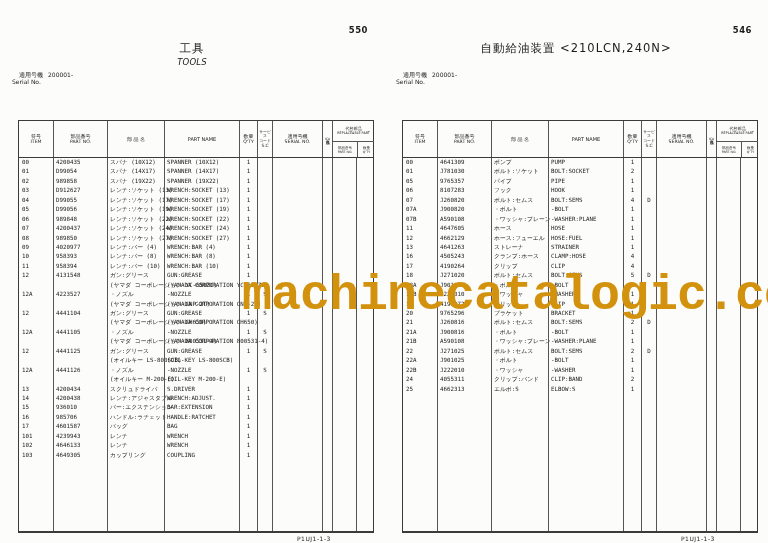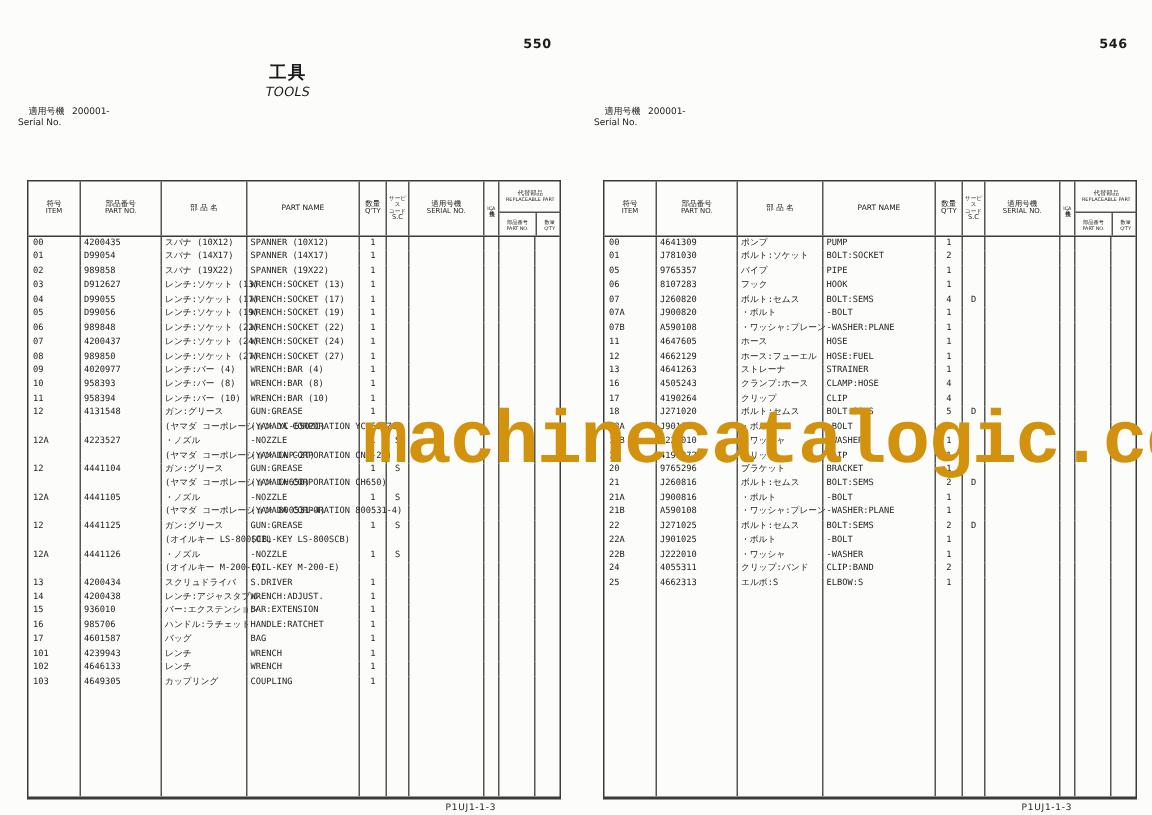--- a/index.html
+++ b/index.html
@@ -2,21 +2,21 @@
 <html><head>
 <meta charset="utf-8">
 <style>
   html,body{margin:0;padding:0;}
   body{width:768px;height:543px;position:relative;overflow:hidden;background:#fcfcfb;
        font-family:"DejaVu Sans",sans-serif;color:#1b1b1b;}
   .page{position:absolute;top:16px;width:384px;height:543px;}
   #page-left{left:0;} #page-right{left:384px;}
   .page-number{position:absolute;top:9px;right:16px;font-size:8.5px;font-weight:bold;letter-spacing:0.5px;}
   .title-block{position:absolute;top:25px;left:0;width:100%;text-align:center;}
-  .title-jp{font-size:11.5px;font-weight:bold;letter-spacing:1px;}
+  .title-jp{font-size:11.5px;font-weight:normal;letter-spacing:1px;}
   .title-en{font-size:8.5px;margin-top:1px;letter-spacing:0.2px;font-style:italic;}
   .serial-block{position:absolute;top:55px;left:12px;font-size:6px;line-height:7px;}
   .serial-line1{padding-left:7px;}
   .serial-value{margin-left:5px;}
 
   .parts-table{position:absolute;top:104px;left:18px;width:356px;height:413px;
                border:1px solid #3b3b3b;border-bottom-width:2px;
                display:flex;flex-direction:column;box-sizing:border-box;}
   .thead{height:36px;min-height:36px;border-bottom:1px solid #3b3b3b;display:grid;
          grid-template-columns:34px 54px 57px 75px 18px 15px 50px 10px 42px;}
@@ -519,20 +519,21 @@
           <div class="c-rq"></div>
         </div>
       </div>
     </div>
   <div class="page-footer">P1UJ1-1-3</div>
 </div>
 
 <div class="page" id="page-right">
   <div class="page-number">546</div>
   <div class="title-block">
+    <div class="title-jp">自動給油装置 &lt;210LCN,240N&gt;</div>
   </div>
   <div class="serial-block">
     <div class="serial-line1">
       <span>適用号機</span><span class="serial-value">200001-</span>
     </div>
     <div>Serial No.</div>
   </div>
   <div class="parts-table">
       <div class="thead">
         <div class="hcell">

